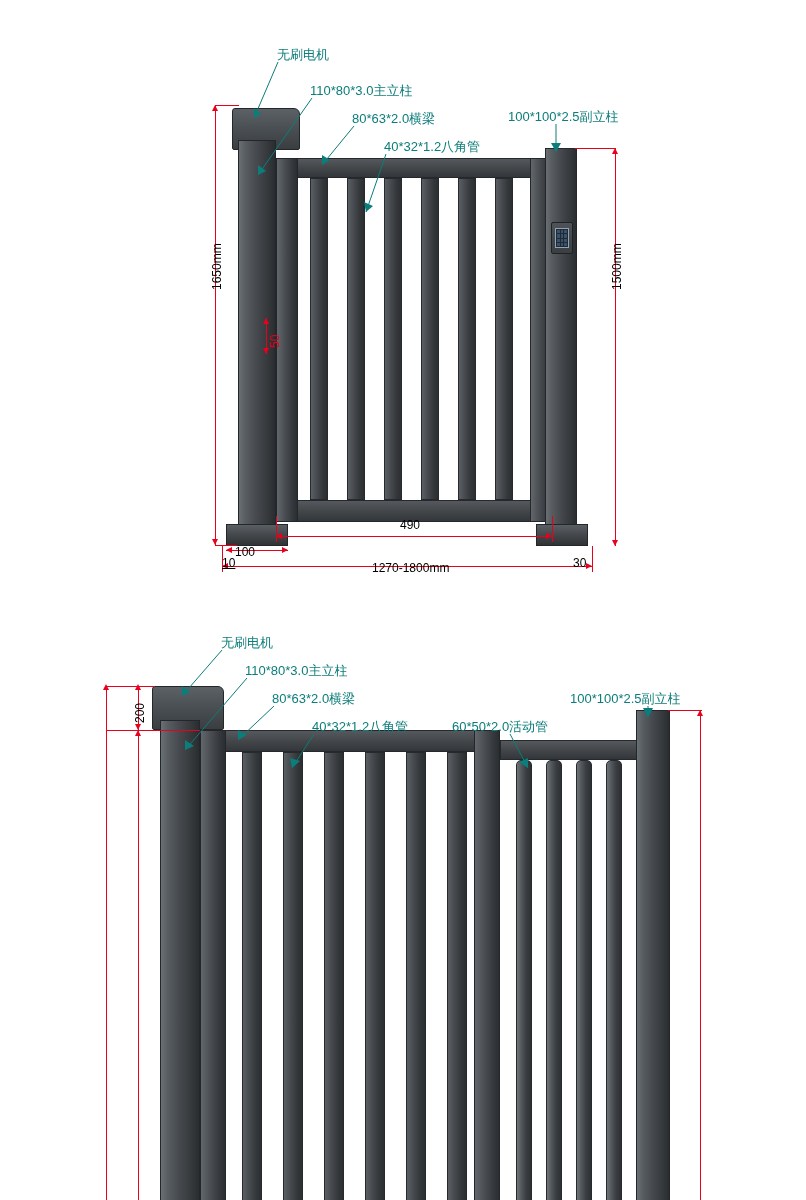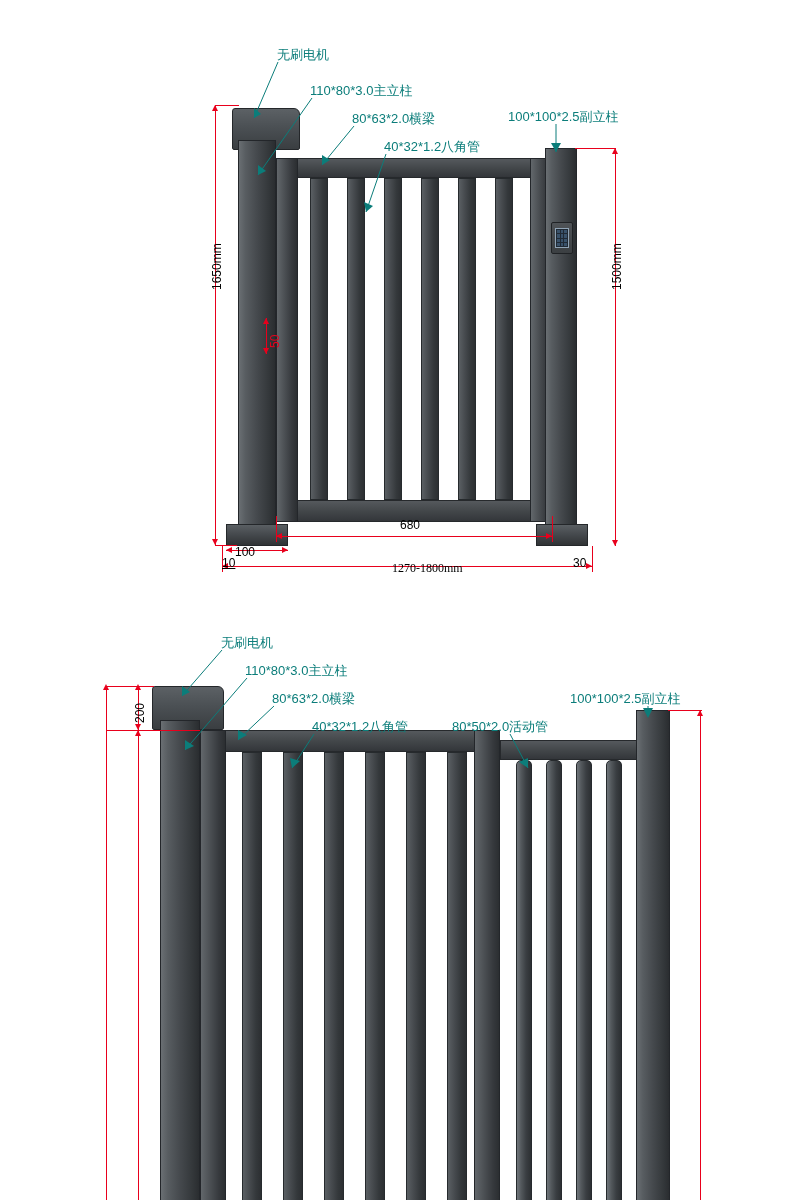--- a/index.html
+++ b/index.html
@@ -212,33 +212,33 @@
   <div class="abs dim-v" style="left:266px; top:318px; height:36px;"></div>
   <div class="abs arrow arrow-up" style="left:263px; top:318px;"></div>
   <div class="abs arrow arrow-down" style="left:263px; top:348px;"></div>
   <div class="abs dim-label red rot" style="left:268px; top:348px;">50</div>
 
   <div class="abs dim-h" style="left:276px; top:536px; width:276px;"></div>
   <div class="abs arrow arrow-left" style="left:276px; top:533px;"></div>
   <div class="abs arrow arrow-right" style="left:546px; top:533px;"></div>
   <div class="abs dim-v" style="left:276px; top:516px; height:26px;"></div>
   <div class="abs dim-v" style="left:552px; top:516px; height:26px;"></div>
-  <div class="abs dim-label" style="left:400px; top:518px;">680</div>
+  <div class="abs dim-label" style="left:400px; top:518px;">490</div>
 
   <div class="abs dim-h" style="left:226px; top:550px; width:62px;"></div>
   <div class="abs arrow arrow-left" style="left:226px; top:547px;"></div>
   <div class="abs arrow arrow-right" style="left:282px; top:547px;"></div>
   <div class="abs dim-label" style="left:235px; top:545px;">100</div>
 
   <div class="abs dim-h" style="left:222px; top:566px; width:370px;"></div>
   <div class="abs arrow arrow-left" style="left:222px; top:563px;"></div>
   <div class="abs arrow arrow-right" style="left:586px; top:563px;"></div>
   <div class="abs dim-v" style="left:222px; top:546px; height:26px;"></div>
   <div class="abs dim-v" style="left:592px; top:546px; height:26px;"></div>
-  <div class="abs dim-label" style="left:392px; top:561px;font-family:Liberation Serif, serif;">1270-1800mm</div>
+  <div class="abs dim-label" style="left:372px; top:561px;">1270-1800mm</div>
 
   <div class="abs dim-label" style="left:222px; top:556px;text-decoration:underline;">10</div>
   <div class="abs dim-label" style="left:573px; top:556px;">30</div>
 
   <div class="abs callout-label" style="left:277px; top:46px;">无刷电机</div>
   <svg class="leader" style="left:0; top:0; width:806px; height:600px;">
     <line x1="278" y1="62" x2="254" y2="118"></line>
     <polygon points="254,118 254,108 261,114"></polygon>
   </svg>
 
@@ -328,21 +328,21 @@
     <line x1="274" y1="106" x2="238" y2="140"></line>
     <polygon points="238,140 238,130 247,135"></polygon>
   </svg>
 
   <div class="abs callout-label" style="left:312px; top:118px;">40*32*1.2八角管</div>
   <svg class="leader" style="left:0; top:0; width:806px; height:600px;">
     <line x1="314" y1="134" x2="292" y2="168"></line>
     <polygon points="292,168 290,158 300,161"></polygon>
   </svg>
 
-  <div class="abs callout-label" style="left:452px; top:118px;">80*50*2.0活动管</div>
+  <div class="abs callout-label" style="left:452px; top:118px;">60*50*2.0活动管</div>
   <svg class="leader" style="left:0; top:0; width:806px; height:600px;">
     <line x1="510" y1="134" x2="528" y2="168"></line>
     <polygon points="528,168 519,162 528,158"></polygon>
   </svg>
 
   <div class="abs callout-label" style="left:570px; top:90px;">100*100*2.5副立柱</div>
   <svg class="leader" style="left:0; top:0; width:806px; height:600px;">
     <line x1="648" y1="106" x2="648" y2="116"></line>
     <polygon points="648,118 643,108 653,108"></polygon>
   </svg>

